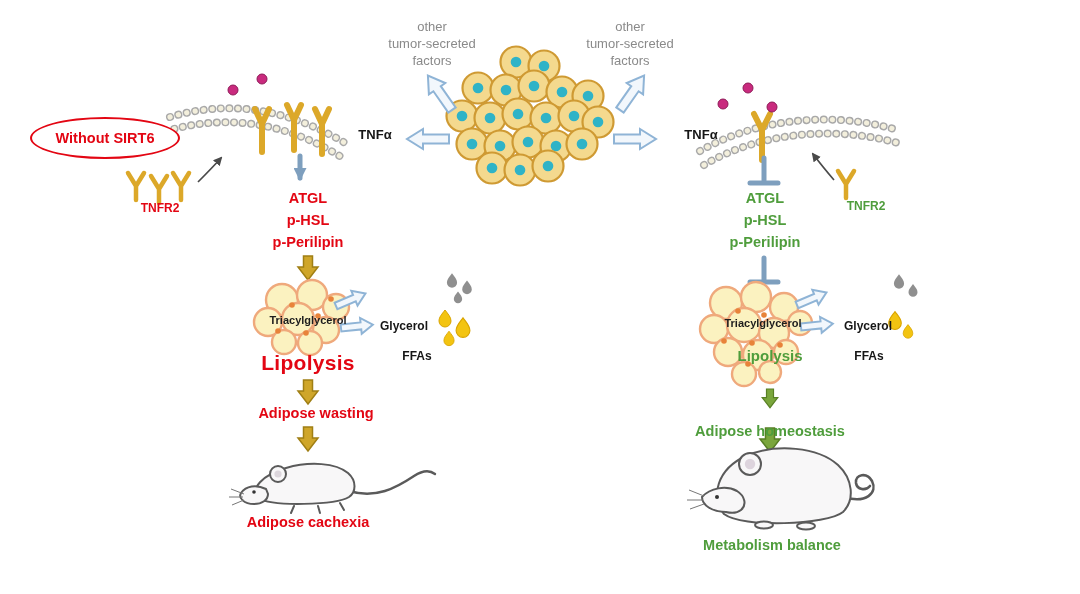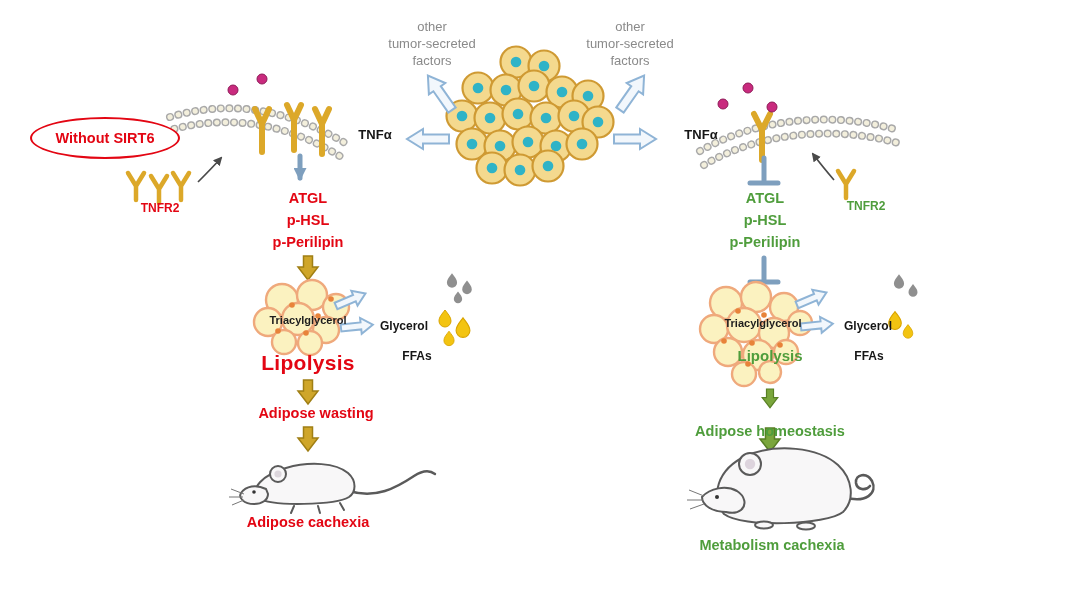--- a/index.html
+++ b/index.html
@@ -288,15 +288,15 @@
   <div class="label small-b" style="left:836px;top:283px;width:64px;">Glycerol</div>
   <div class="label small-b" style="left:844px;top:313px;width:50px;">FFAs</div>
 
   <div class="label lipo-l" style="left:246px;top:351px;width:124px;">Lipolysis</div>
   <div class="label lipo-r" style="left:724px;top:347px;width:92px;">Lipolysis</div>
 
   <div class="label step red-t" style="left:246px;top:405px;width:140px;">Adipose wasting</div>
   <div class="label step green-t" style="left:686px;top:406px;width:168px;margin-top:17px;">Adipose homeostasis</div>
 
   <div class="label step red-t" style="left:243px;top:514px;width:130px;">Adipose cachexia</div>
-  <div class="label step green-t" style="left:692px;top:537px;width:160px;">Metabolism cachexia</div>
+  <div class="label step green-t" style="left:692px;top:537px;width:160px;">Metabolism balance</div>
 
 </div>
 
 </body></html>

